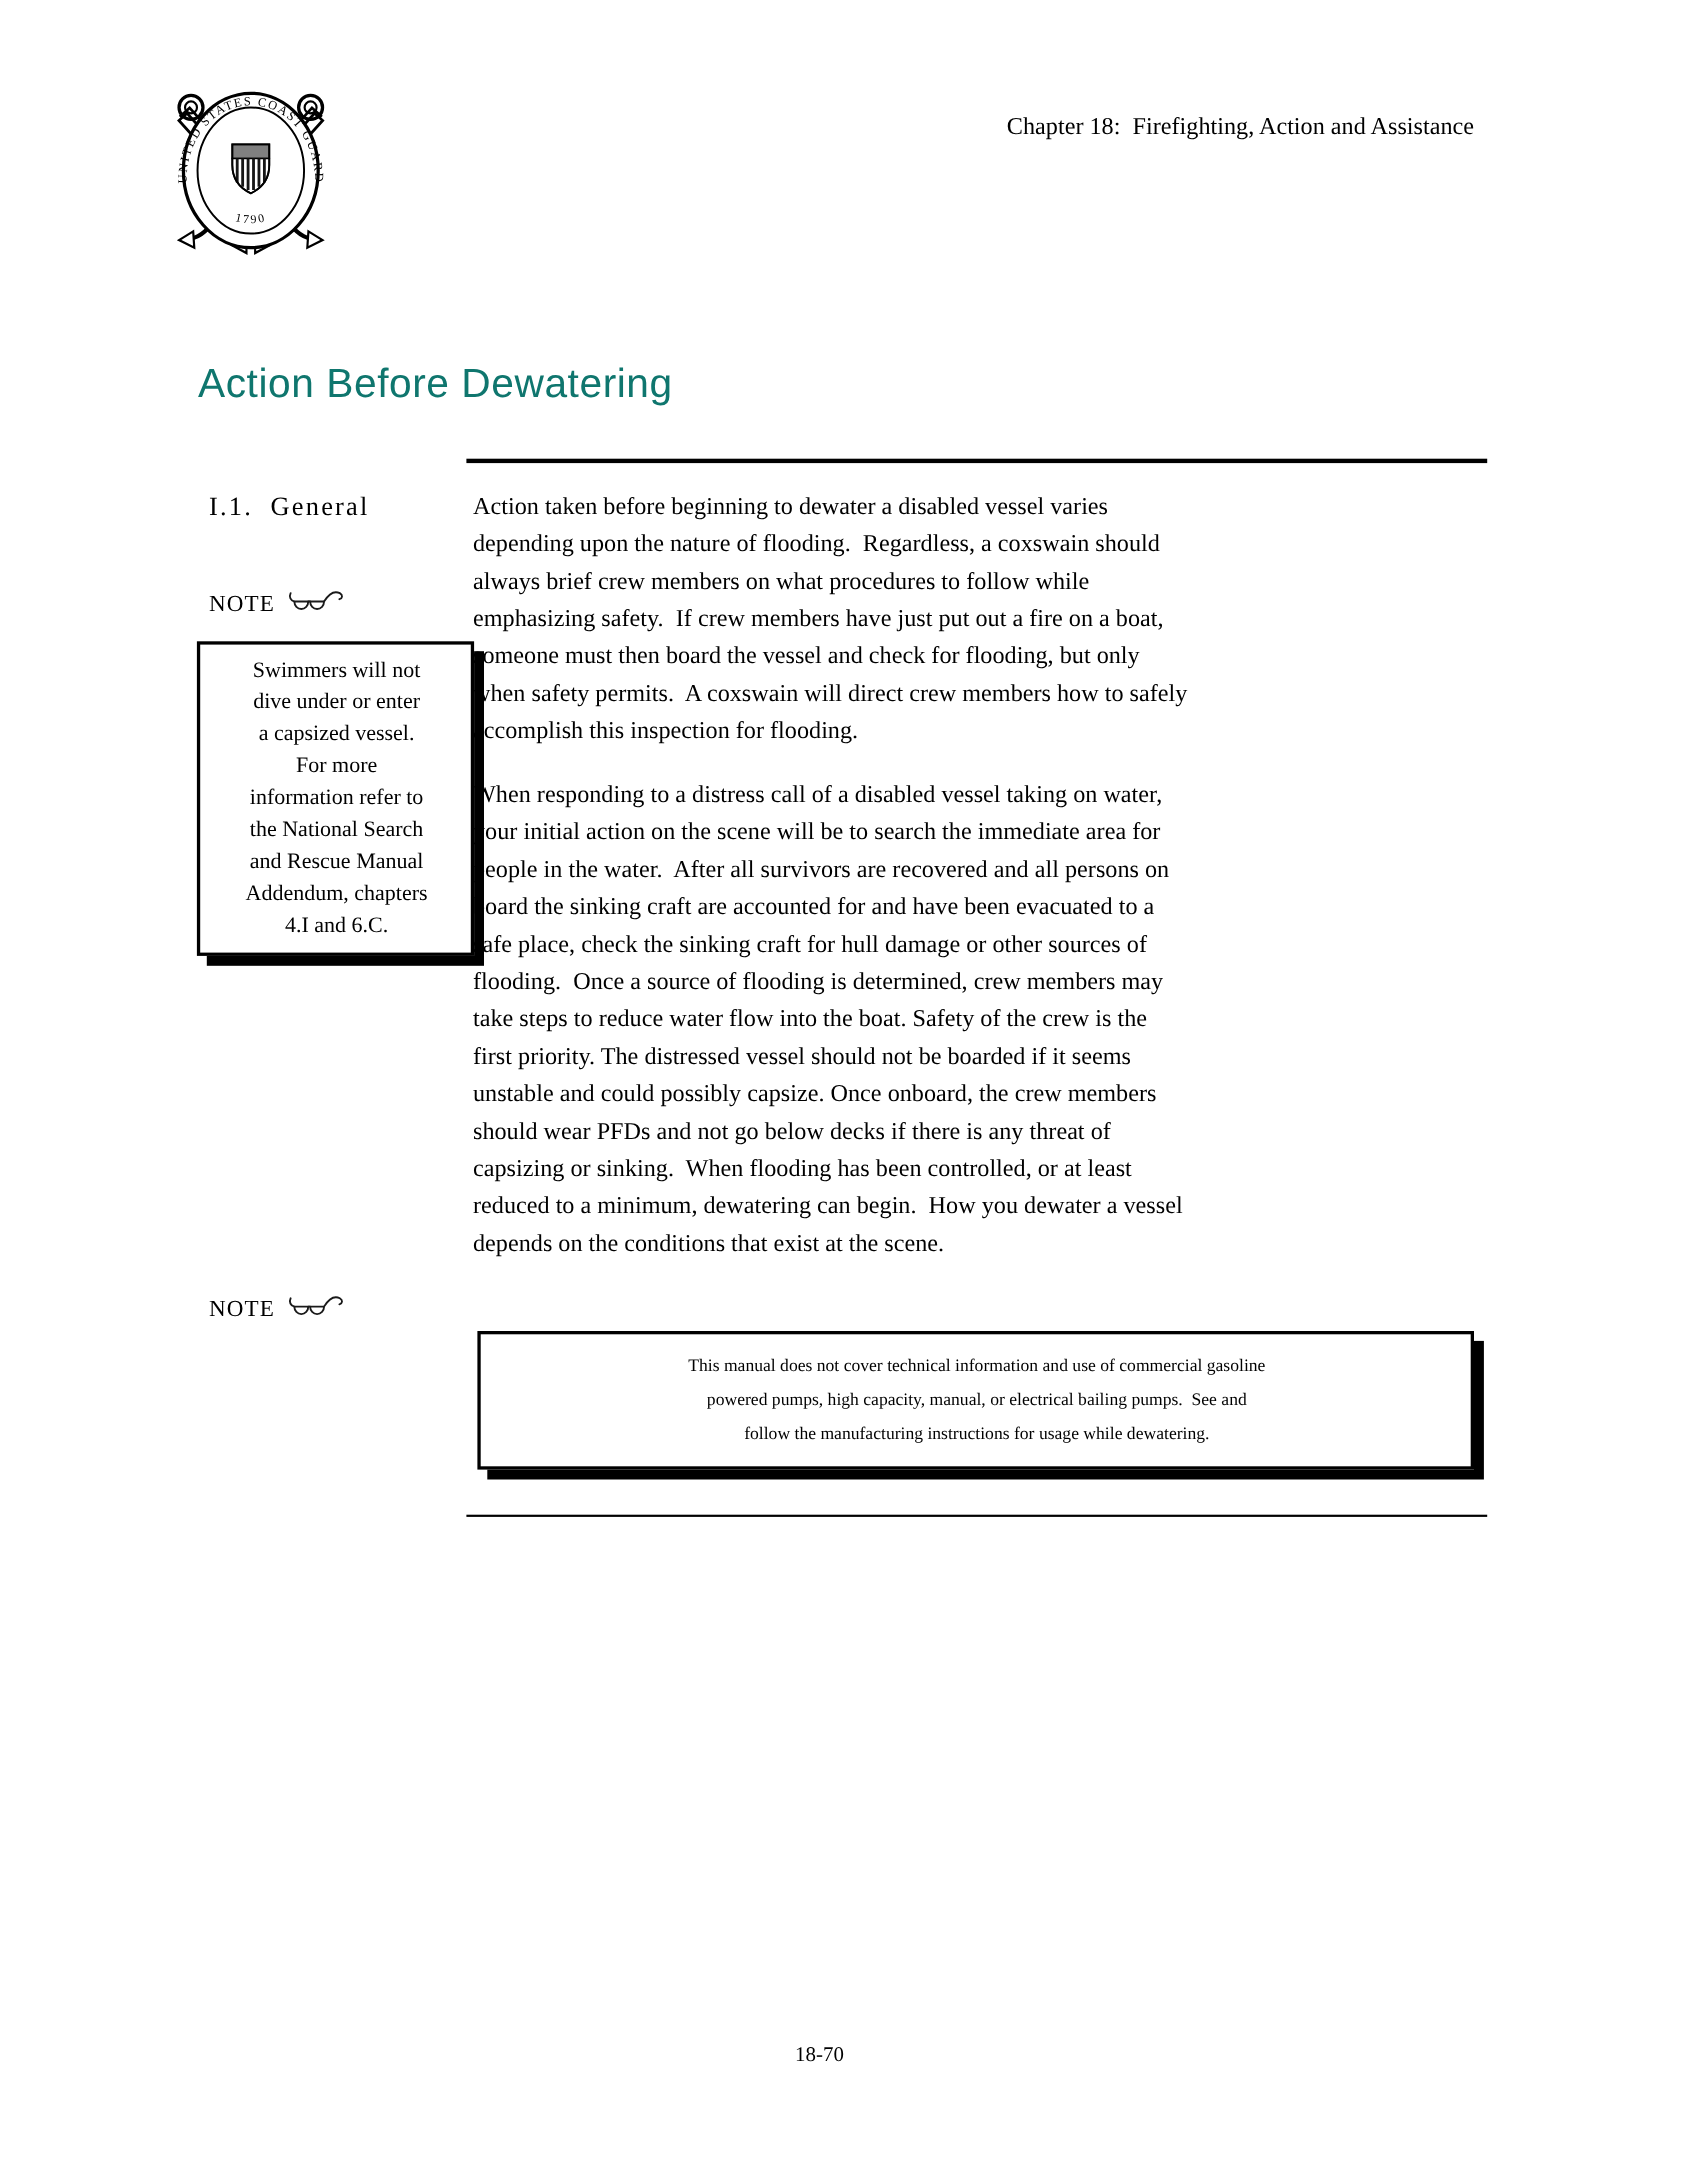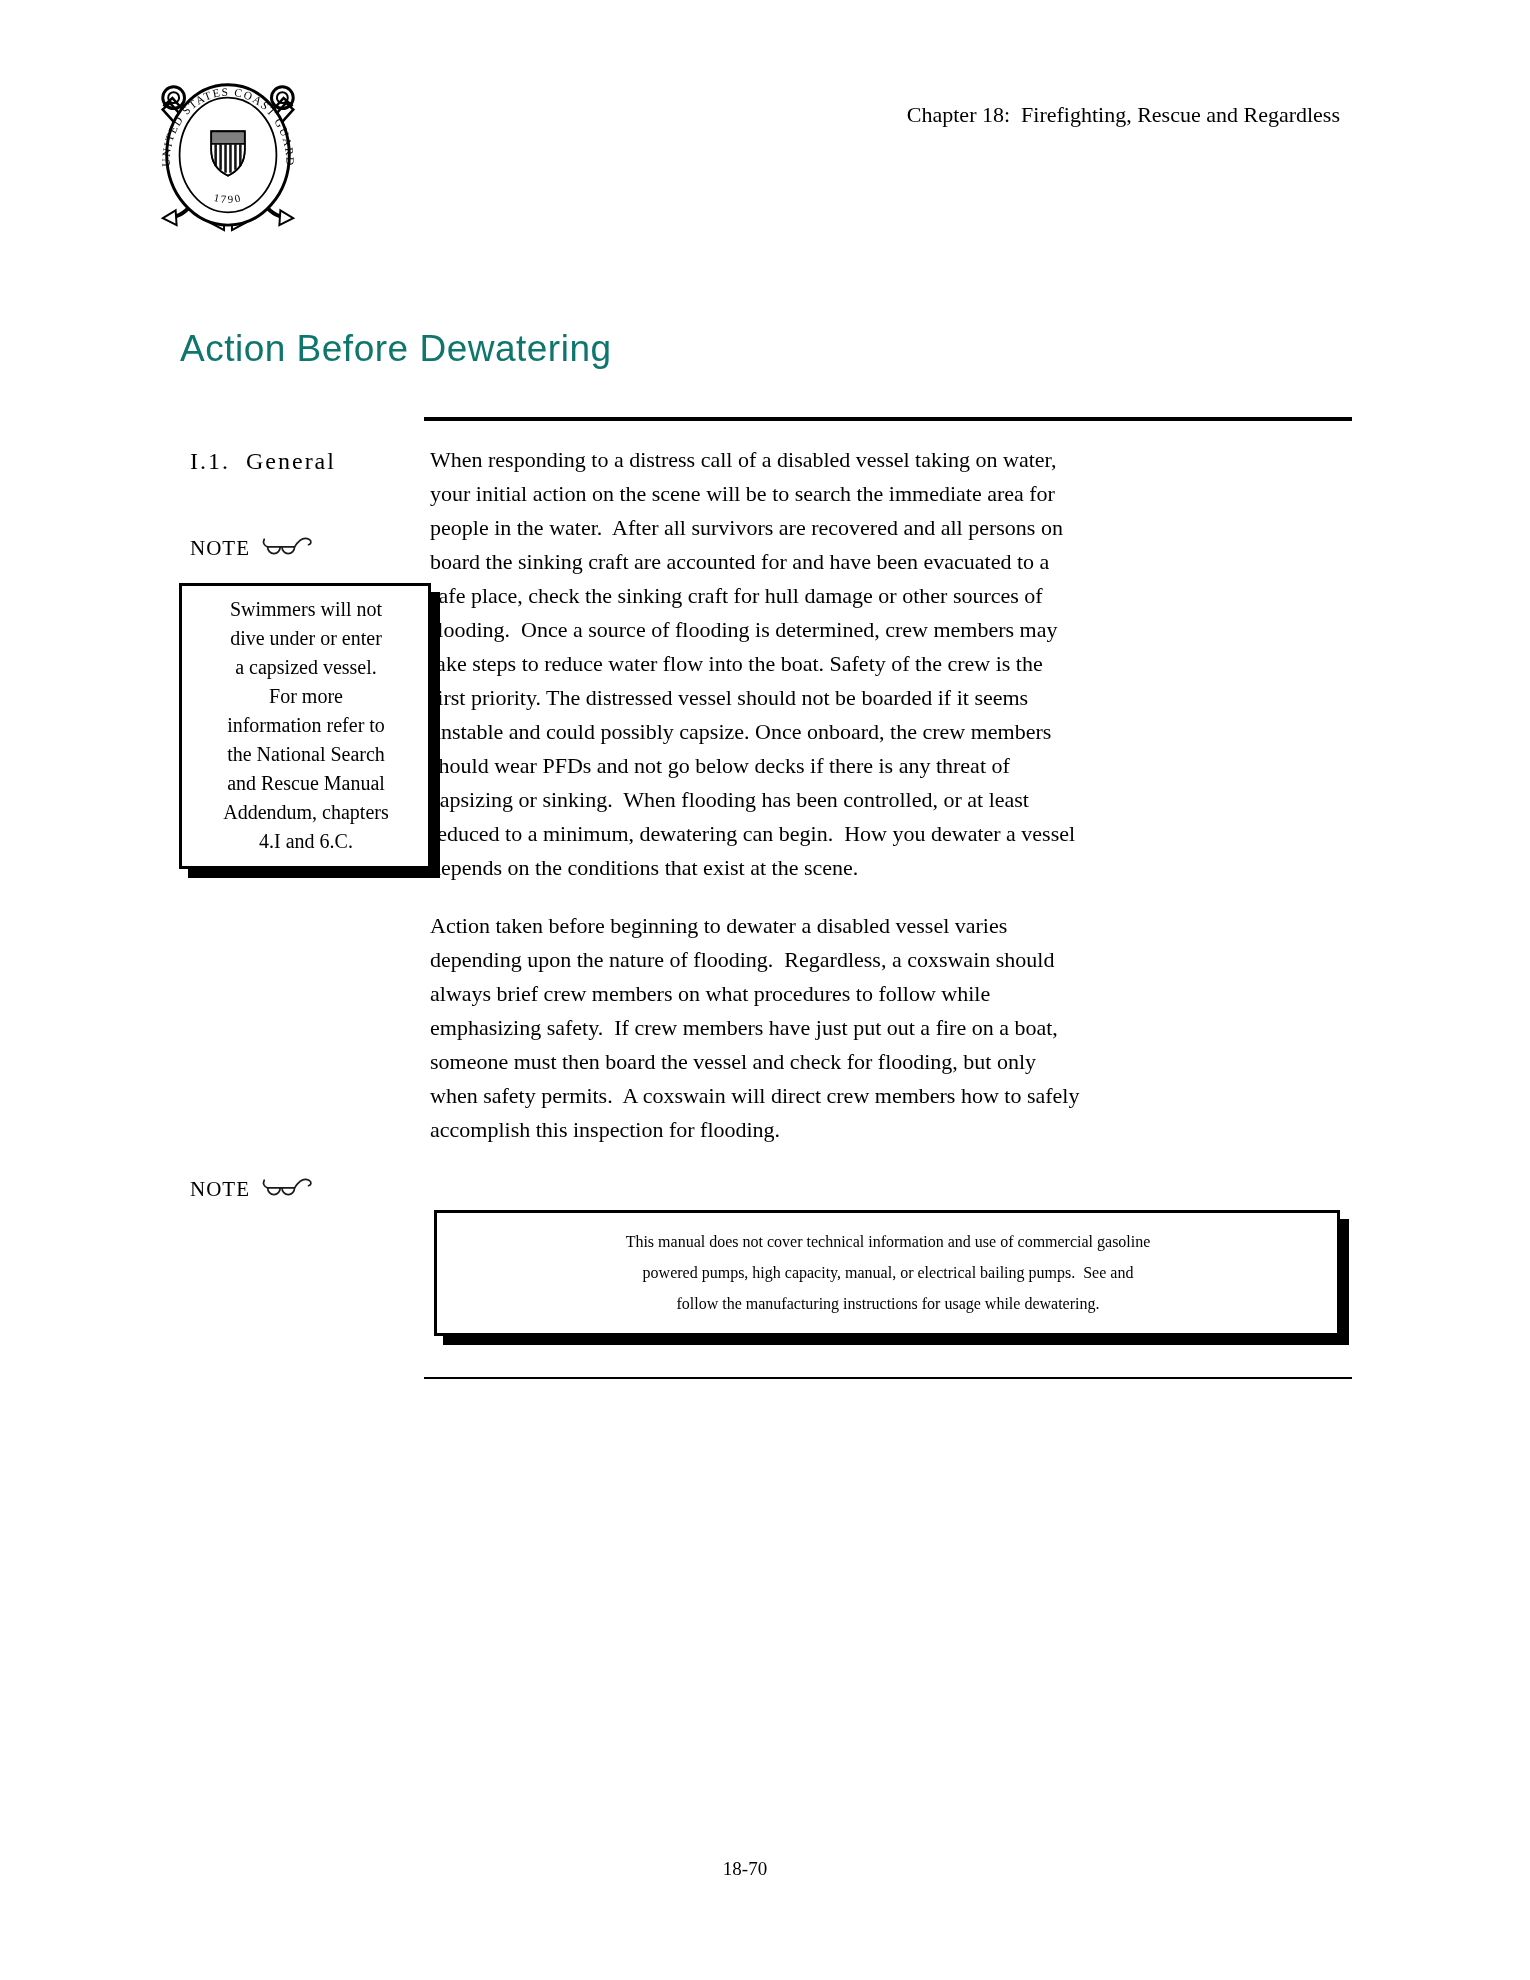--- a/index.html
+++ b/index.html
@@ -118,21 +118,21 @@
         <line x1="97.5" y1="77" x2="97.5" y2="103"></line>
         <line x1="102.5" y1="77" x2="102.5" y2="106"></line>
         <line x1="107.5" y1="77" x2="107.5" y2="106"></line>
         <line x1="112.5" y1="77" x2="112.5" y2="103"></line>
         <line x1="117.5" y1="77" x2="117.5" y2="99"></line>
       </g>
       <path d="M88 64 h34 v19 q0 18 -17 26 q-17 -8 -17 -26 z" fill="none" stroke="#000" stroke-width="1.8"></path>
     </svg>
   </div>
 
-  <div class="chapter-header">Chapter 18:  Firefighting, Rescue and Regardless</div>
+  <div class="chapter-header">Chapter 18:  Firefighting, Action and Assistance</div>
 
   <div class="page-title">Action Before Dewatering</div>
 
   <div class="rule rule-top"></div>
 
   <div class="section-label">I.1.  General</div>
 
   <div class="note-row note-row-1">
     <span>NOTE</span><svg class="glasses" viewBox="0 0 64 30" width="54" height="26" aria-hidden="true">
       <g fill="#fff" stroke="#1a1a1a" stroke-width="2" stroke-linecap="round">
@@ -149,40 +149,40 @@
 dive under or enter
 a capsized vessel.
 For more
 information refer to
 the National Search
 and Rescue Manual
 Addendum, chapters
 4.I and 6.C.</div>
 
   <div class="body-col">
+    <p>Action taken before beginning to dewater a disabled vessel varies
+depending upon the nature of flooding.  Regardless, a coxswain should
+always brief crew members on what procedures to follow while
+emphasizing safety.  If crew members have just put out a fire on a boat,
+someone must then board the vessel and check for flooding, but only
+when safety permits.  A coxswain will direct crew members how to safely
+accomplish this inspection for flooding.</p>
     <p>When responding to a distress call of a disabled vessel taking on water,
 your initial action on the scene will be to search the immediate area for
 people in the water.  After all survivors are recovered and all persons on
 board the sinking craft are accounted for and have been evacuated to a
 safe place, check the sinking craft for hull damage or other sources of
 flooding.  Once a source of flooding is determined, crew members may
 take steps to reduce water flow into the boat. Safety of the crew is the
 first priority. The distressed vessel should not be boarded if it seems
 unstable and could possibly capsize. Once onboard, the crew members
 should wear PFDs and not go below decks if there is any threat of
 capsizing or sinking.  When flooding has been controlled, or at least
 reduced to a minimum, dewatering can begin.  How you dewater a vessel
 depends on the conditions that exist at the scene.</p>
-    <p>Action taken before beginning to dewater a disabled vessel varies
-depending upon the nature of flooding.  Regardless, a coxswain should
-always brief crew members on what procedures to follow while
-emphasizing safety.  If crew members have just put out a fire on a boat,
-someone must then board the vessel and check for flooding, but only
-when safety permits.  A coxswain will direct crew members how to safely
-accomplish this inspection for flooding.</p>
   </div>
 
   <div class="note-row note-row-2">
     <span>NOTE</span><svg class="glasses" viewBox="0 0 64 30" width="54" height="26" aria-hidden="true">
       <g fill="#fff" stroke="#1a1a1a" stroke-width="2" stroke-linecap="round">
         <path d="M9 16 C5 15 3 11 5 7" fill="none"></path>
         <path d="M41 16 C46 8 52 4 58 7 C61.5 9 61 12.5 57.5 13.5" fill="none"></path>
         <path d="M9 16 H24 A7.5 8 0 0 1 9 16 Z"></path>
         <path d="M26 16 H41 A7.5 8 0 0 1 26 16 Z"></path>
         <line x1="24" y1="16" x2="26" y2="16"></line>

